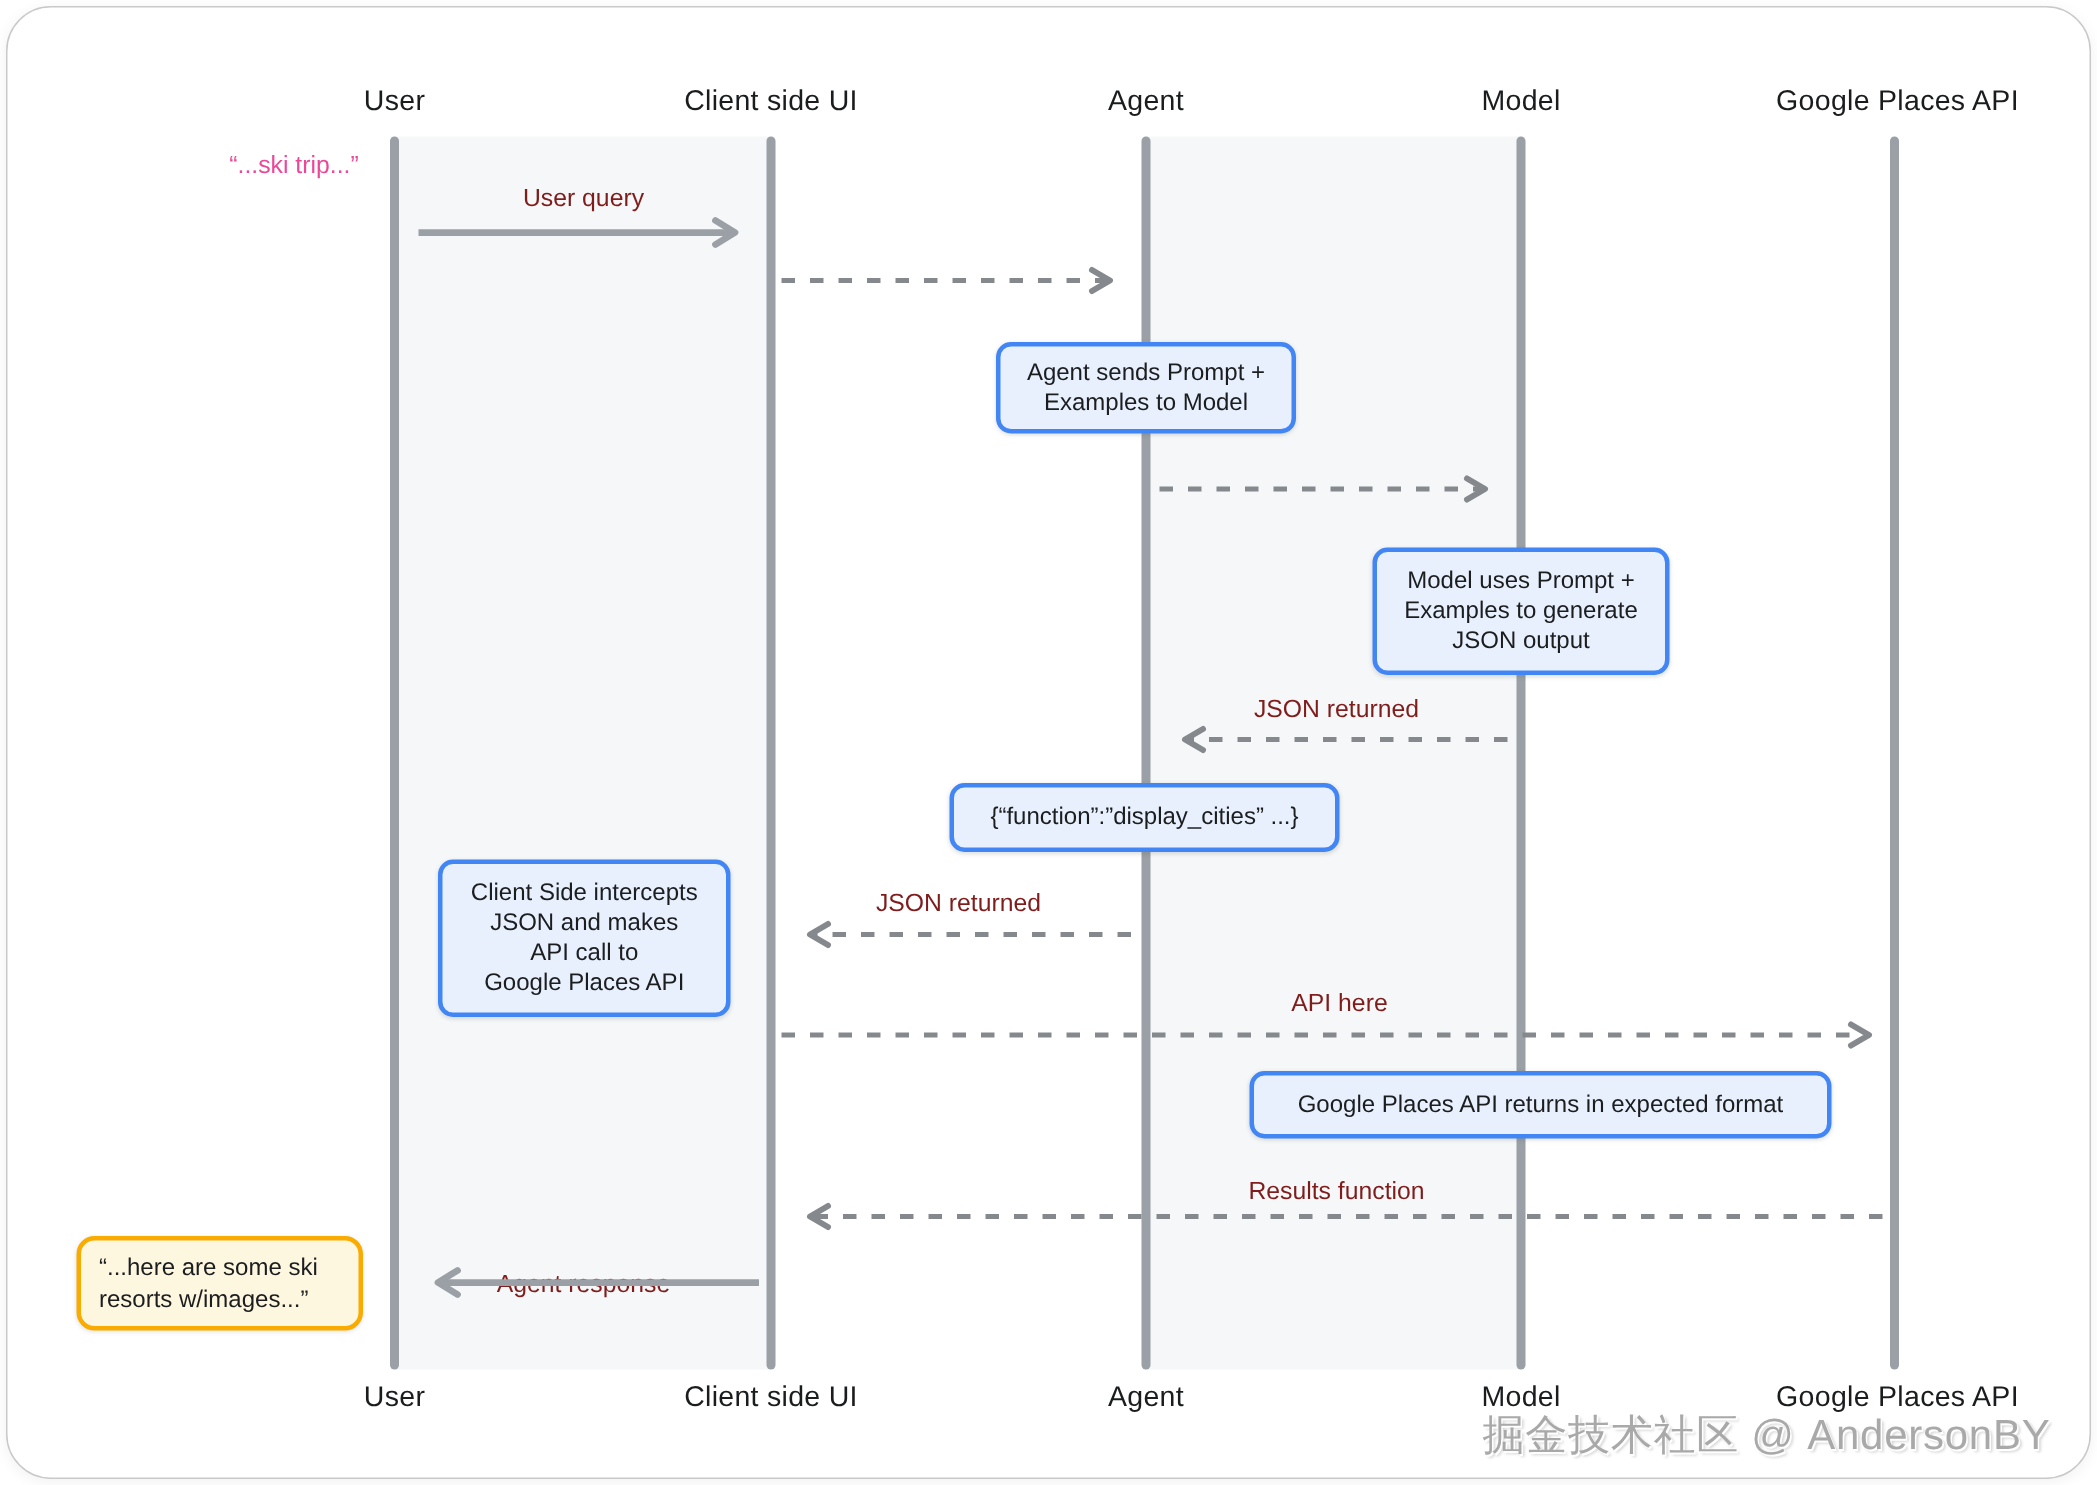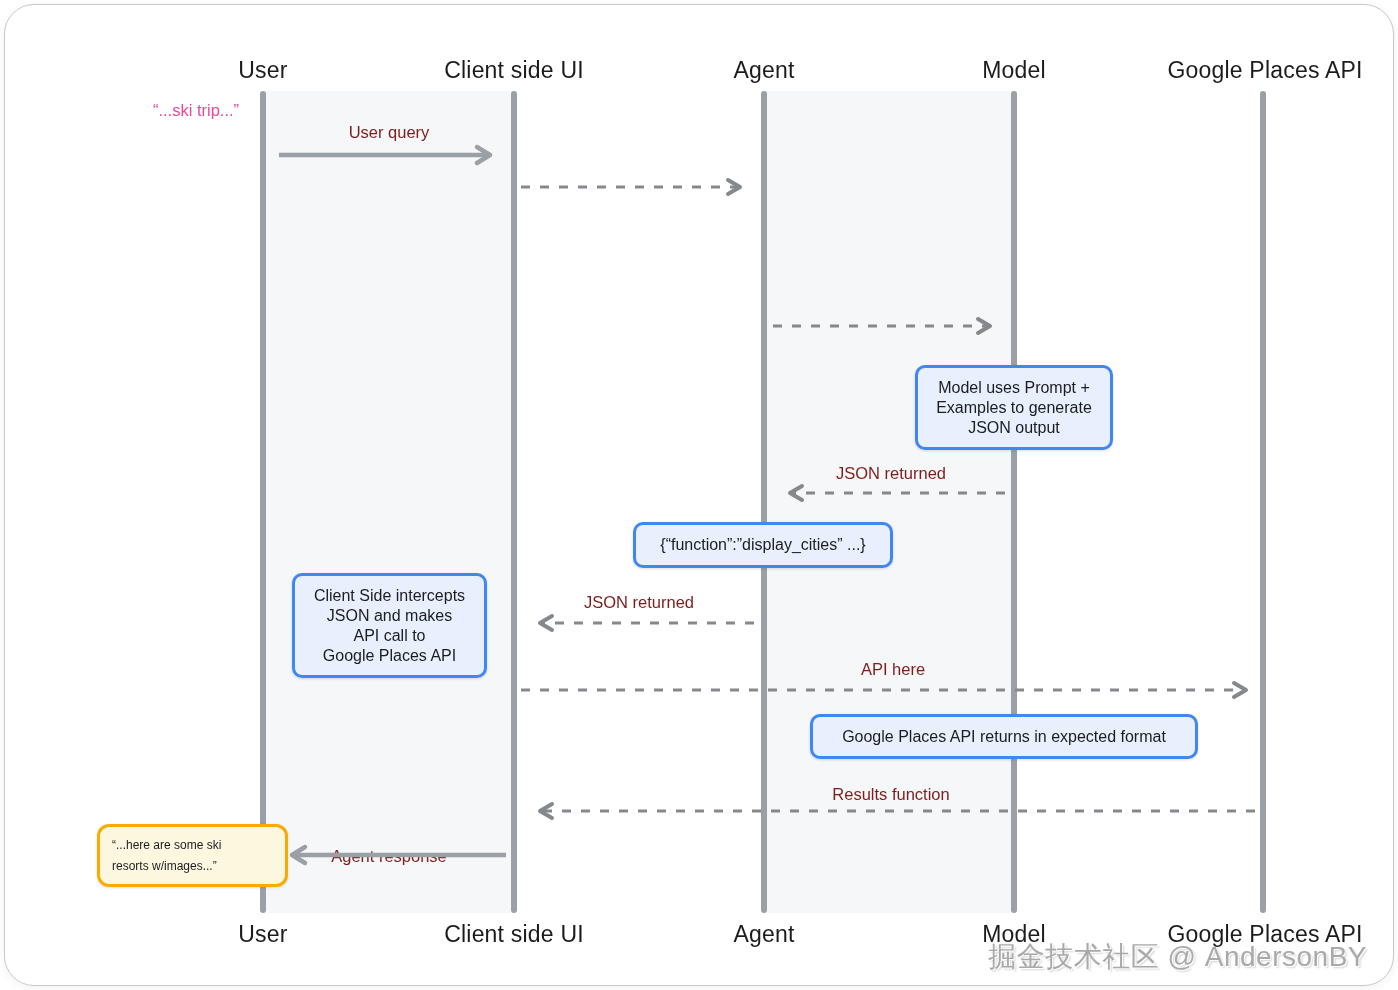--- a/index.html
+++ b/index.html
@@ -32,21 +32,21 @@
   }
   .ll-user  { left: 255px; }
   .ll-ui    { left: 506px; }
   .ll-agent { left: 756px; }
   .ll-model { left: 1006px; }
   .ll-gpa   { left: 1255px; }
   
   .actor-label {
     position: absolute; width: 260px; text-align: center;
     transform: translateX(-50%);
-    font-size: 23px; font-weight: 500; color: #1a1c1e;
+    font-size: 19px; font-weight: 500; color: #1a1c1e;
     letter-spacing: 0.2px;
   }
   .actor-top    { top: 52px; }
   .actor-bottom { top: 916px; }
   
   .msg-label {
     position: absolute; transform: translateX(-50%);
     font-size: 16.5px; font-weight: 500; color: #7f1d1d;
     white-space: nowrap;
   }
@@ -72,27 +72,26 @@
     z-index: 5;
   }
   
   .notebox {
     position: absolute;
     background: var(--yellow-fill, #fef7e0);
     border: 3px solid var(--yellow-border, #f9ab00);
     border-radius: 12px;
     display: flex; align-items: center;
     text-align: left;
-    font-size: 12px; font-weight: 500; line-height: 21px;
+    font-size: 16px; font-weight: 500; line-height: 21px;
     white-space: pre-line;
     color: #1b1d1f;
     box-shadow: 0 1px 3px rgba(60,64,67,0.15);
     padding: 6px 12px;
     z-index: 5;
-    margin-left: 46px;
   }
   svg.arrows { position: absolute; left: 0; top: 0; z-index: 4; }
   .solid { stroke: var(--lifeline-gray, #9aa0a6); stroke-width: 4.5; fill: none; }
   .dash  { stroke: var(--dash-gray, #85898d); stroke-width: 3.2; fill: none; stroke-dasharray: 9 10; }
   .watermark {
     position: absolute; right: 26px; top: 933px;
     font-size: 28px; font-weight: 500;
     color: #a9a9a9;
     text-shadow: 1px 1px 0 #ffffff, 2px 2px 2px rgba(0,0,0,0.18);
     letter-spacing: 0.5px;
@@ -145,28 +144,30 @@
   </svg>
 
   <div class="note-text" style="left:191px; top:96px;">“...ski trip...”</div>
   <div class="msg-label" style="left:384px; top:118px;">User query</div>
   <div class="msg-label" style="left:886px; top:459px;">JSON returned</div>
   <div class="msg-label" style="left:634px; top:588px;">JSON returned</div>
   <div class="msg-label" style="left:888px; top:655px;">API here</div>
   <div class="msg-label" style="left:886px; top:780px;">Results function</div>
   <div class="msg-label" style="left:384px; top:817px;margin-top:25px;">Agent response</div>
 
+  <div class="bluebox" style="left:659px; top:223px; width:200px; height:61px;">Agent sends Prompt +
+Examples to Model</div>
   <div class="bluebox" style="left:628px; top:517px; width:260px; height:46px;">{“function”:”display_cities” ...}</div>
   <div class="bluebox" style="left:910px; top:360px; width:198px; height:85px;">Model uses Prompt +
 Examples to generate
 JSON output</div>
   <div class="bluebox" style="left:287px; top:568px; width:195px; height:105px;text-align:center;">Client Side intercepts
 JSON and makes
 API call to
 Google Places API</div>
-  <div class="bluebox" style="left:805px; top:709px; width:388px; height:45px;">Google Places API returns in expected format</div>
+  <div class="bluebox" style="left:828px; top:709px; width:388px; height:45px;">Google Places API returns in expected format</div>
 
   <div class="notebox" style="left:46px; top:819px; width:191px; height:63px;">“...here are some ski
 resorts w/images...”</div>
 
   <div class="watermark">掘金技术社区 @ AndersonBY</div>
 
 </div>
 
 </body></html>

